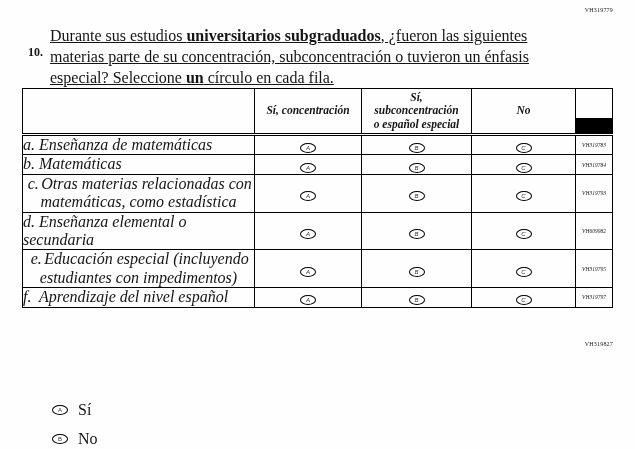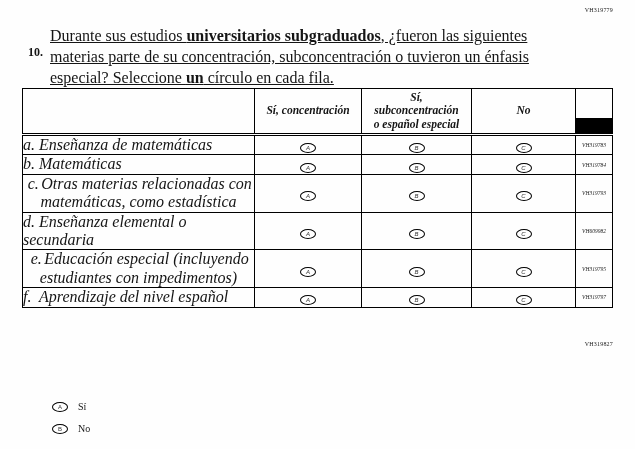--- a/index.html
+++ b/index.html
@@ -88,21 +88,21 @@
     font-size:6px;
     font-family:"Liberation Sans", sans-serif;
     color:#333;
     cursor:pointer;
     background:#fff;
   }
 
   .q11-options { position:absolute; left:52px; top:401px; }
   .opt-row { display:flex; align-items:center; margin-bottom:11px; }
   .opt-row .oval { margin-right:10px; }
-  .opt-label { font-size:10px;text-align:right; }
+  .opt-label { font-size:16px;text-align:right; }
 </style>
 </head>
 <body>
 
 <div class="page">
 
   <div class="vh-code vh-top">VH319779</div>
 
   <div class="question q10">
     <div class="q-number">10.</div>

